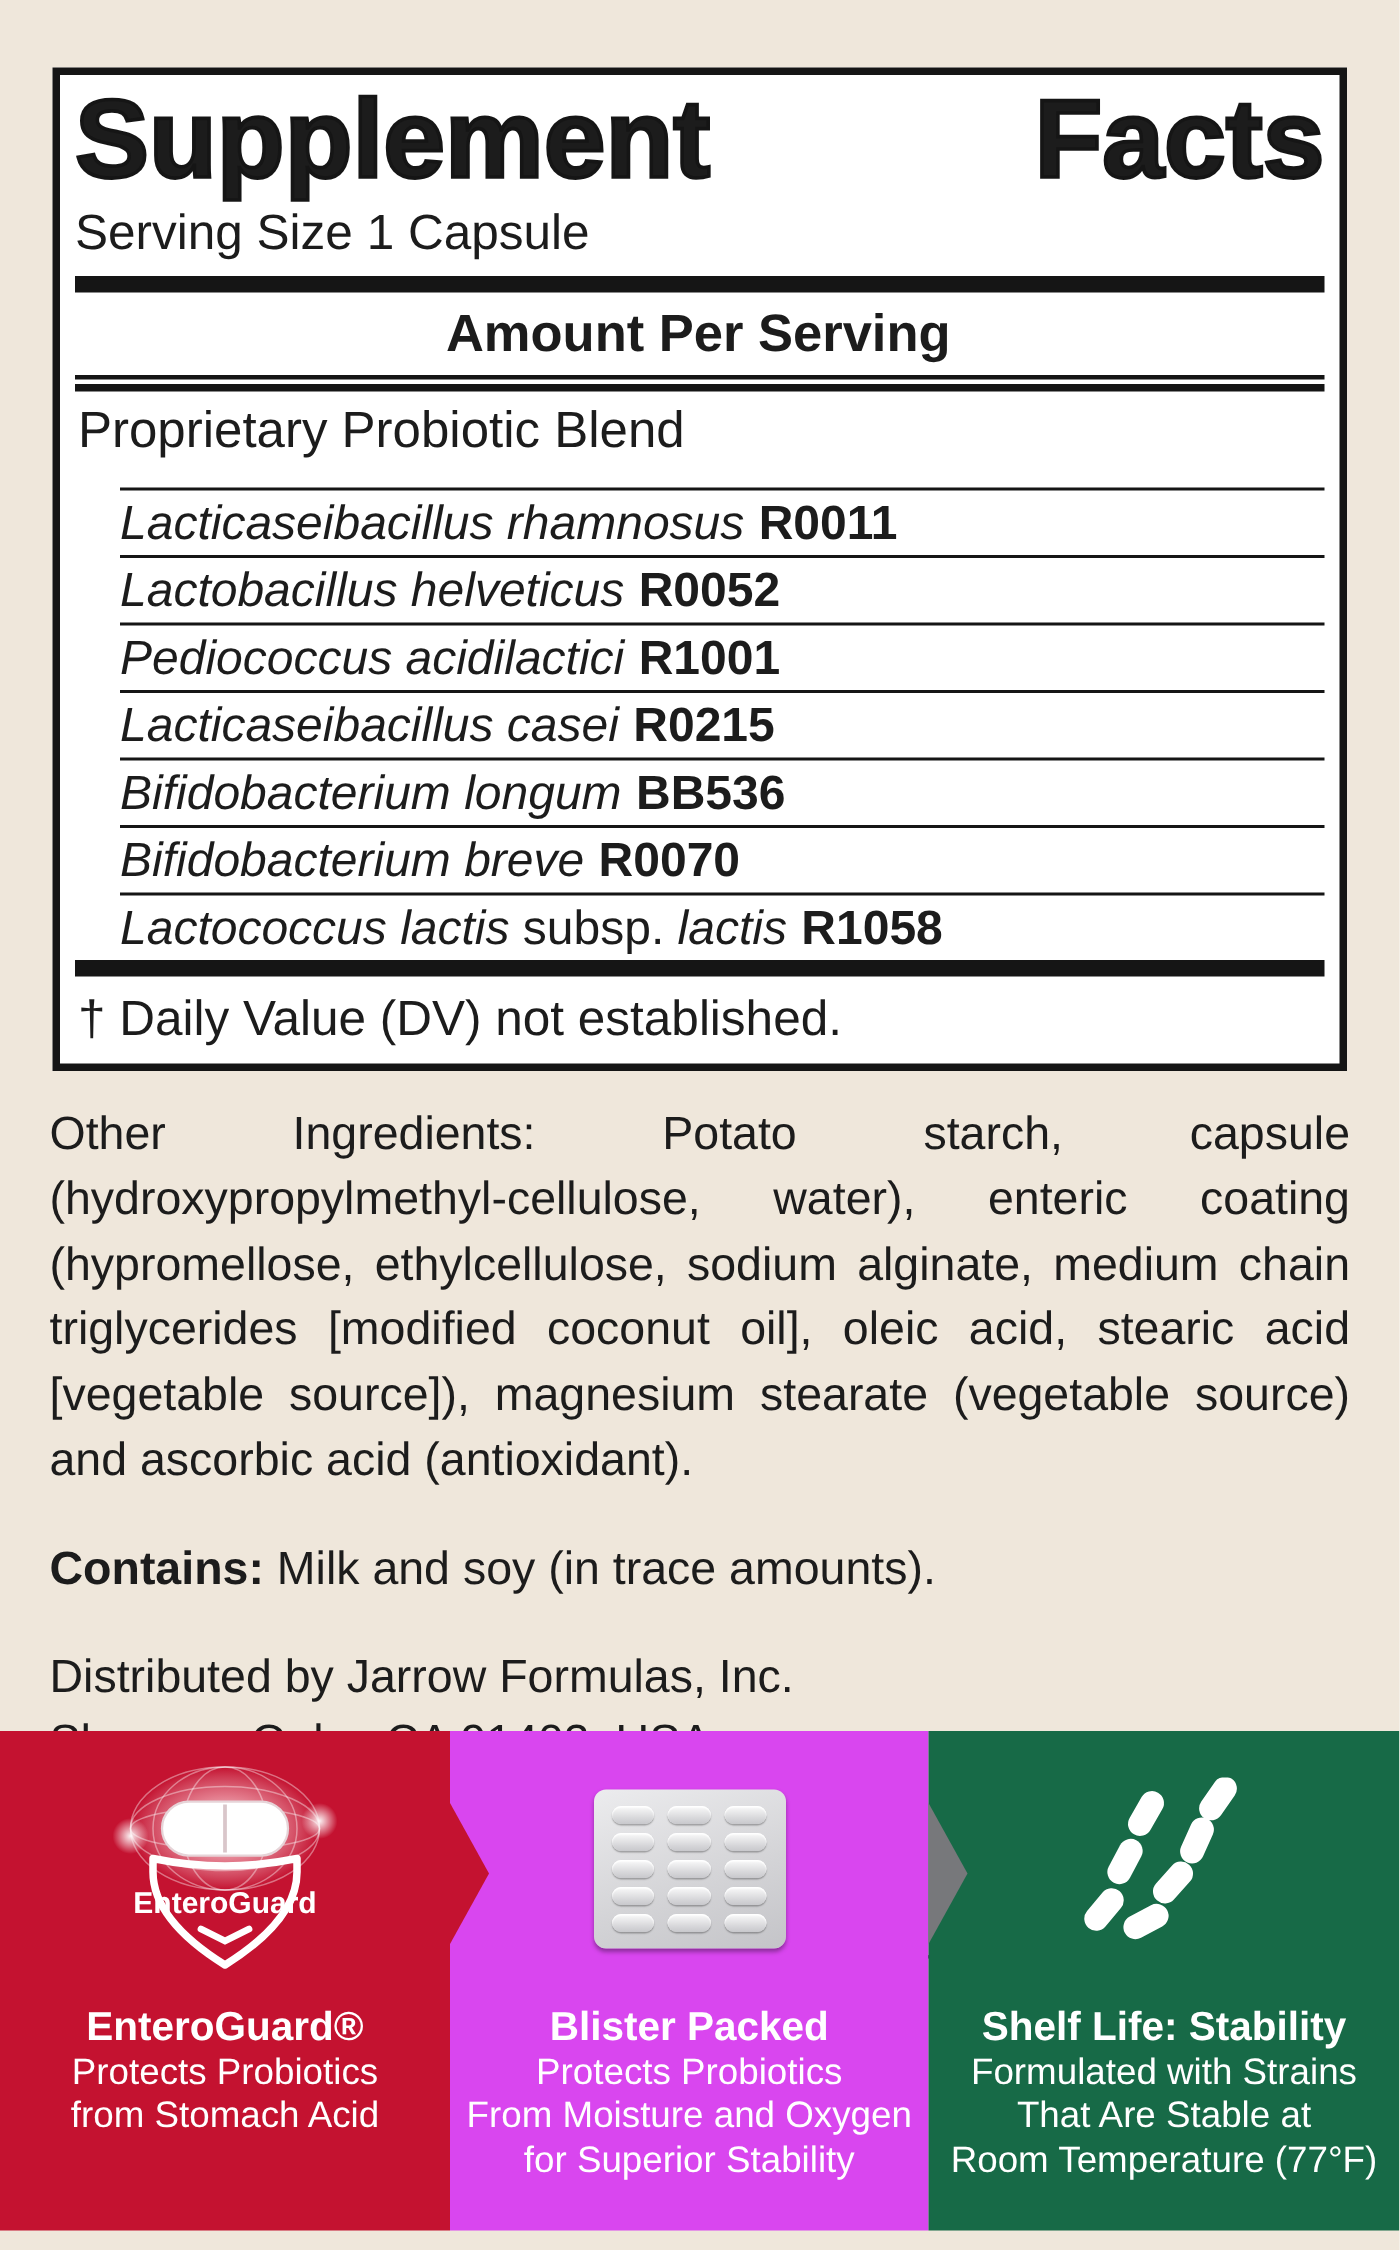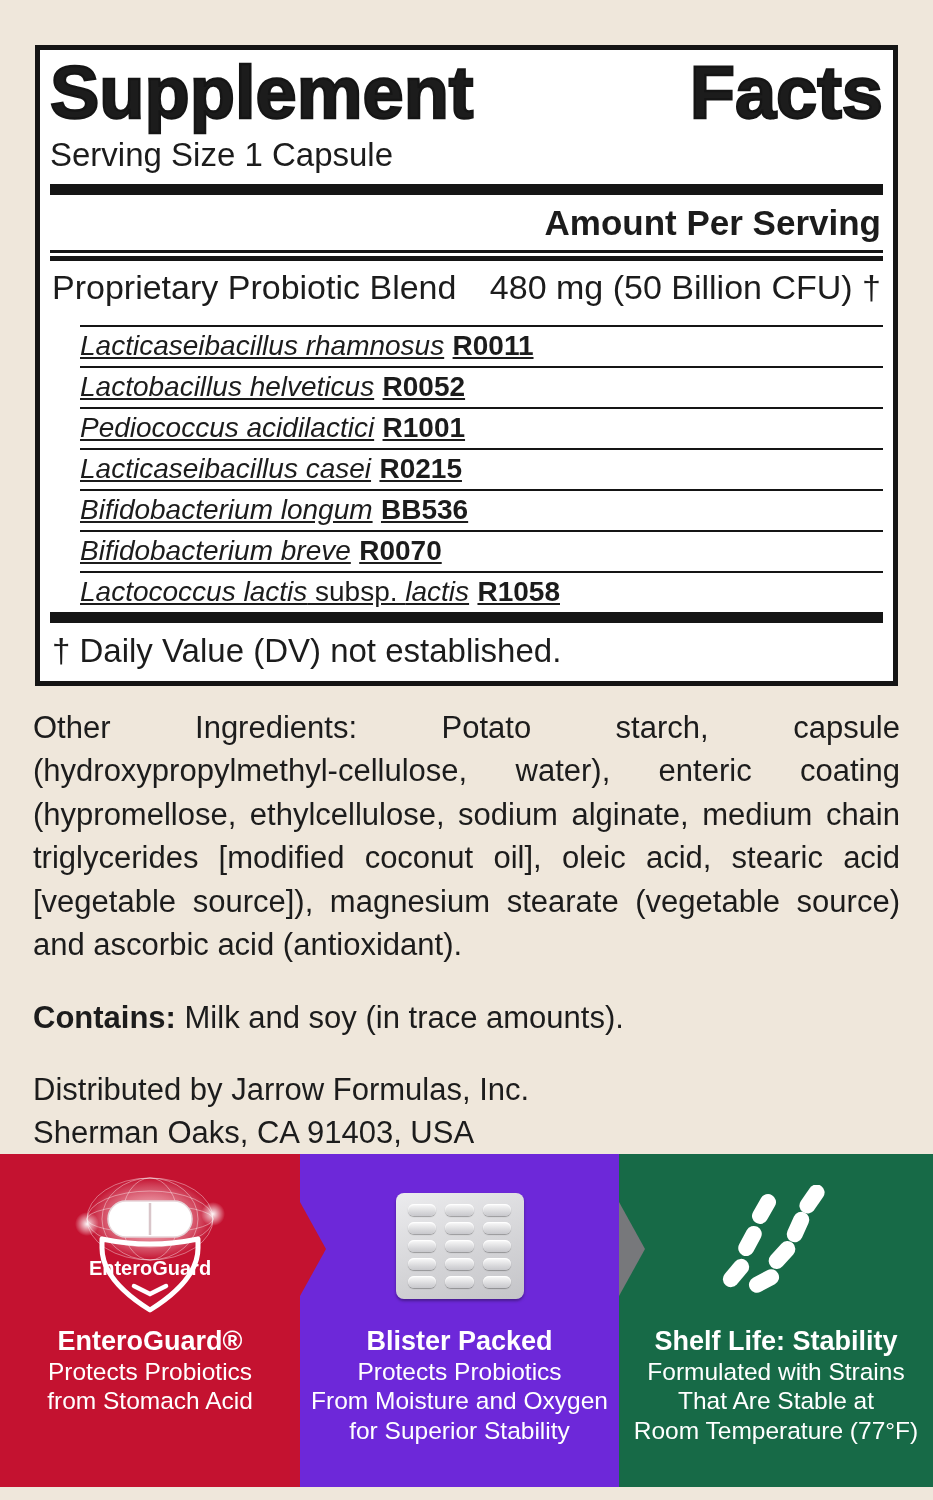--- a/index.html
+++ b/index.html
@@ -4,46 +4,46 @@
 <style>
   html,body{margin:0;padding:0;}
   body{width:933px;font-family:"Liberation Sans",sans-serif;}
   .page{position:relative;width:933px;height:1500px;background:#EFE7DB;color:#1c1c1c;overflow:hidden;box-sizing:border-box;padding:45px 33px 0 33px;}
 
   
   .facts-box{background:#ffffff;border:5px solid #151515;padding:4px 10px 4px 10px;margin:0 2px;}
   .facts-title{display:flex;justify-content:space-between;font-size:74px;line-height:1.0;font-weight:bold;-webkit-text-stroke:2.4px #151515;letter-spacing:0;margin-top:2px;}
   .serving{font-size:33px;margin-top:6px;margin-bottom:10px;}
   .bar{height:11px;background:#151515;}
-  .amount-hdr{font-size:35px;font-weight:bold;text-align:right;padding:8px 2px 7px 0;}
+  .amount-hdr{font-size:35px;font-weight:bold;text-align:center;padding:8px 2px 7px 0;}
   .double-rule{height:3px;border-top:3px solid #151515;border-bottom:5px solid #151515;}
   .blend-row{display:flex;justify-content:space-between;align-items:baseline;font-size:34px;padding:7px 2px 18px 2px;}
   .strains{margin-left:30px;}
-  .strain-row{border-top:2.5px solid #151515;font-size:28px;padding:5px 0 6px 0;line-height:1.0;text-decoration:underline;}
+  .strain-row{border-top:2.5px solid #151515;font-size:32px;padding:5px 0 6px 0;line-height:1.0;}
   .sn{font-style:italic;}
   .sr{font-style:normal;}
   .sc{font-weight:bold;margin-left:.30em;}
   .footnote{font-size:33px;padding:9px 2px 7px 2px;}
 
   
   .para{font-size:31px;line-height:1.40;}
   .other-ing{margin:20px 0 0 0;text-align:justify;}
   .contains{margin:30px 0 0 0;}
   .bold{font-weight:bold;}
   .distributor{margin:28px 0 0 0;}
   .warning{margin:62px 0 0 0;}
 
   
   .badges{position:absolute;left:0;bottom:13px;width:933px;height:333px;display:flex;}
   .badge{box-sizing:border-box;display:flex;flex-direction:column;align-items:center;color:#ffffff;text-align:center;padding-top:16px;}
   .badge-red{width:300px;background:#C41230;}
-  .badge-gray{width:319px;background:#6d28d9;}
+  .badge-gray{width:319px;background:#d946ef;}
   .badge-green{width:314px;background:#176A47;}
   .badge-icon{height:152px;display:flex;align-items:center;justify-content:center;}
-  .badge-heading{font-size:27px;font-weight:bold;line-height:1.15;margin-top:4px;}
+  .badge-heading{font-size:27px;font-weight:bold;line-height:1.15;margin-top:14px;}
   .badge-line{font-size:24.5px;line-height:1.2;}
   .arrow{position:absolute;width:0;height:0;border-top:47px solid transparent;border-bottom:47px solid transparent;top:48px;z-index:3;}
   .arrow-red{left:300px;border-left:26px solid #C41230;}
   .arrow-gray{left:619px;border-left:26px solid #77787B;}
 
   
   .blister{width:128px;height:106px;background:linear-gradient(160deg,#ececee 0%,#d3d3d6 60%,#c4c4c8 100%);border-radius:8px;box-shadow:0 2px 3px rgba(0,0,0,.35);padding:11px 12px;box-sizing:border-box;display:grid;grid-template-columns:repeat(3,1fr);grid-template-rows:repeat(5,1fr);gap:6px 9px;}
   .pill{border-radius:9px;background:linear-gradient(180deg,#fbfbfb,#d6d6d9 70%,#c8c8cc);box-shadow:0 1px 1px rgba(0,0,0,.30), inset 0 1px 1px #ffffff;}
 
   svg text{font-family:"Liberation Sans",sans-serif;}
@@ -59,21 +59,20 @@
       <span>Facts</span>
     </div>
     <div class="serving">Serving Size 1 Capsule</div>
 
     <div class="bar"></div>
     <div class="amount-hdr">Amount Per Serving</div>
     <div class="double-rule"></div>
 
     <div class="blend-row">
       <span>Proprietary Probiotic Blend</span>
-      <span>480 mg (50 Billion CFU) †</span>
     </div>
 
     <div class="strains">
       <div class="strain-row"><span class="sn">Lacticaseibacillus rhamnosus</span><span class="sr"></span><span class="sn"></span><span class="sc">R0011</span></div>
       <div class="strain-row"><span class="sn">Lactobacillus helveticus</span><span class="sr"></span><span class="sn"></span><span class="sc">R0052</span></div>
       <div class="strain-row"><span class="sn">Pediococcus acidilactici</span><span class="sr"></span><span class="sn"></span><span class="sc">R1001</span></div>
       <div class="strain-row"><span class="sn">Lacticaseibacillus casei</span><span class="sr"></span><span class="sn"></span><span class="sc">R0215</span></div>
       <div class="strain-row"><span class="sn">Bifidobacterium longum</span><span class="sr"></span><span class="sn"></span><span class="sc">BB536</span></div>
       <div class="strain-row"><span class="sn">Bifidobacterium breve</span><span class="sr"></span><span class="sn"></span><span class="sc">R0070</span></div>
       <div class="strain-row"><span class="sn">Lactococcus lactis</span><span class="sr"> subsp. </span><span class="sn">lactis</span><span class="sc">R1058</span></div>

